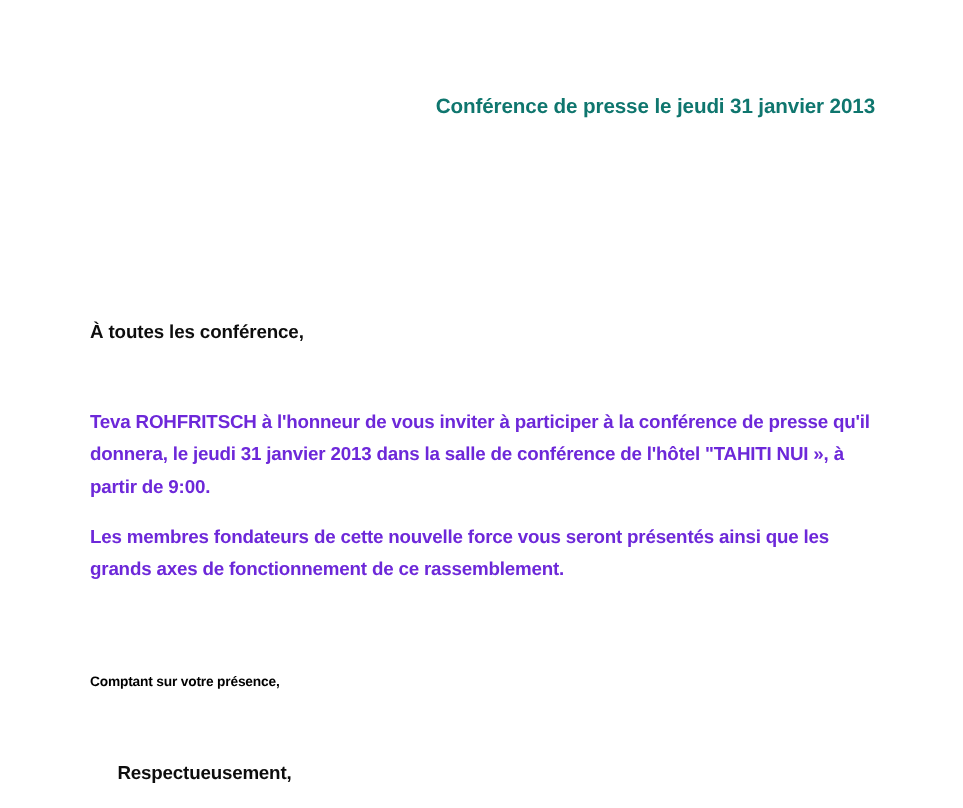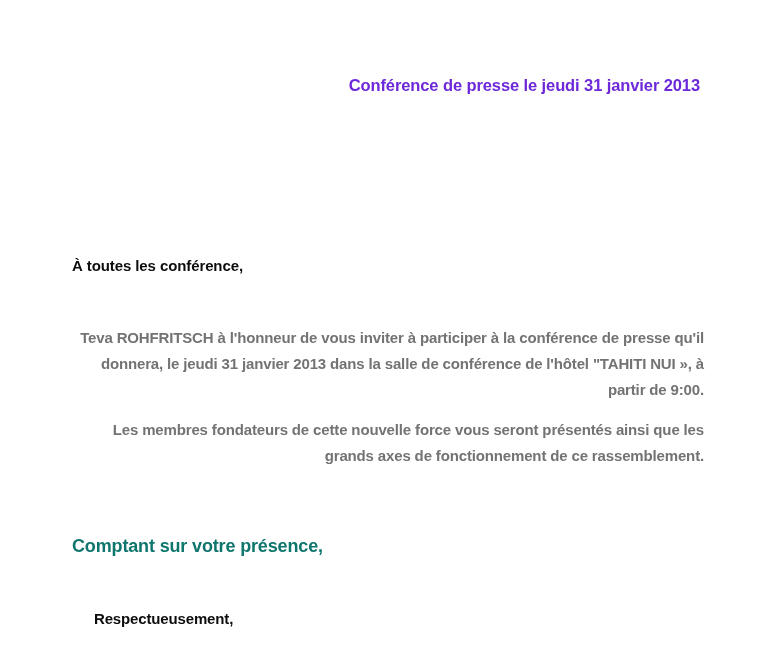--- a/index.html
+++ b/index.html
@@ -25,21 +25,21 @@
     position: absolute;
     left: 72px;
     top: 74px;
     width: 628px;
     text-align: right;
     font-size: 16.5px;
     font-weight: bold;
     letter-spacing: -0.1px;
     line-height: 22px;
     white-space: nowrap;
-    color: #6d28d9;
+    color: #0f766e;
   }
 
   .salutation {
     position: absolute;
     left: 72px;
     top: 253px;
     font-size: 15px;
     font-weight: bold;
     line-height: 26px;
     letter-spacing: -0.1px;
@@ -52,38 +52,38 @@
     top: 325px;
     width: 632px;
   }
 
   .body-para {
     font-size: 15px;
     font-weight: bold;
     line-height: 26px;
     letter-spacing: -0.15px;
     margin: 0 0 14px 0;
-    color: #737373;
-    text-align: right;
+    color: #6d28d9;
+    text-align: left;
   }
 
   .body-para:last-child {
     margin-bottom: 0;
     margin-top: 12px;
   }
 
   .closing-line {
     position: absolute;
     left: 72px;
     top: 533px;
-    font-size: 18px;
+    font-size: 11px;
     font-weight: bold;
     line-height: 26px;
     letter-spacing: -0.15px;
-    color: #0f766e;
+    color: #000000;
   }
 
   .signoff-line {
     position: absolute;
     left: 72px;
     top: 606px;
     font-size: 15px;
     font-weight: bold;
     line-height: 26px;
     letter-spacing: -0.15px;

